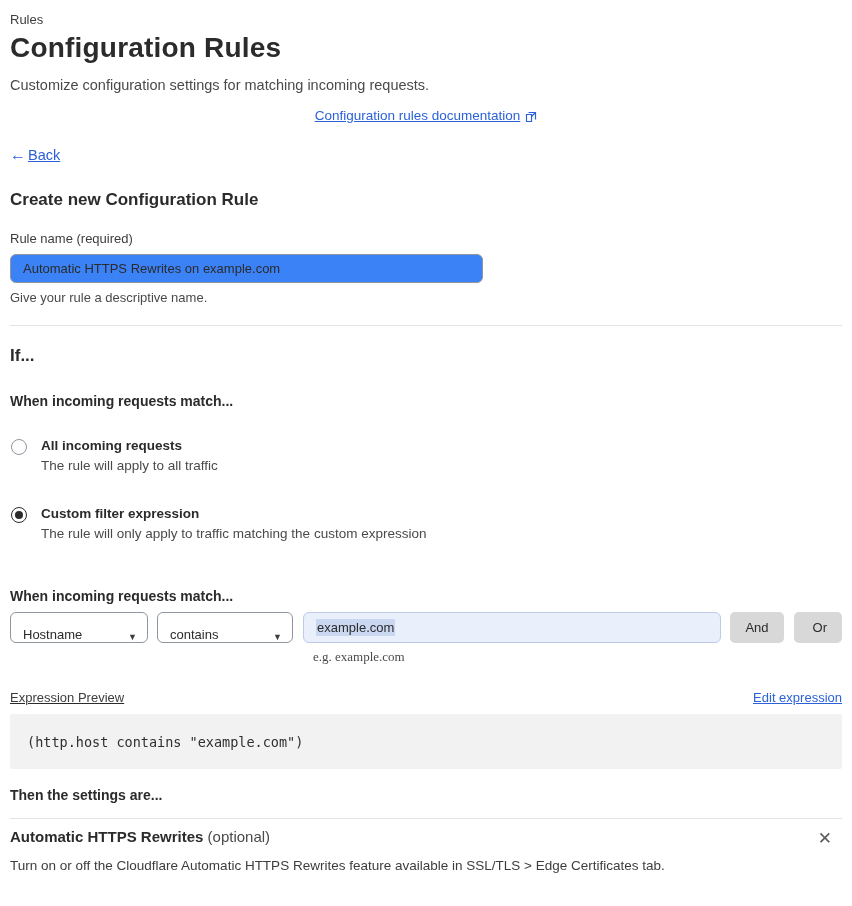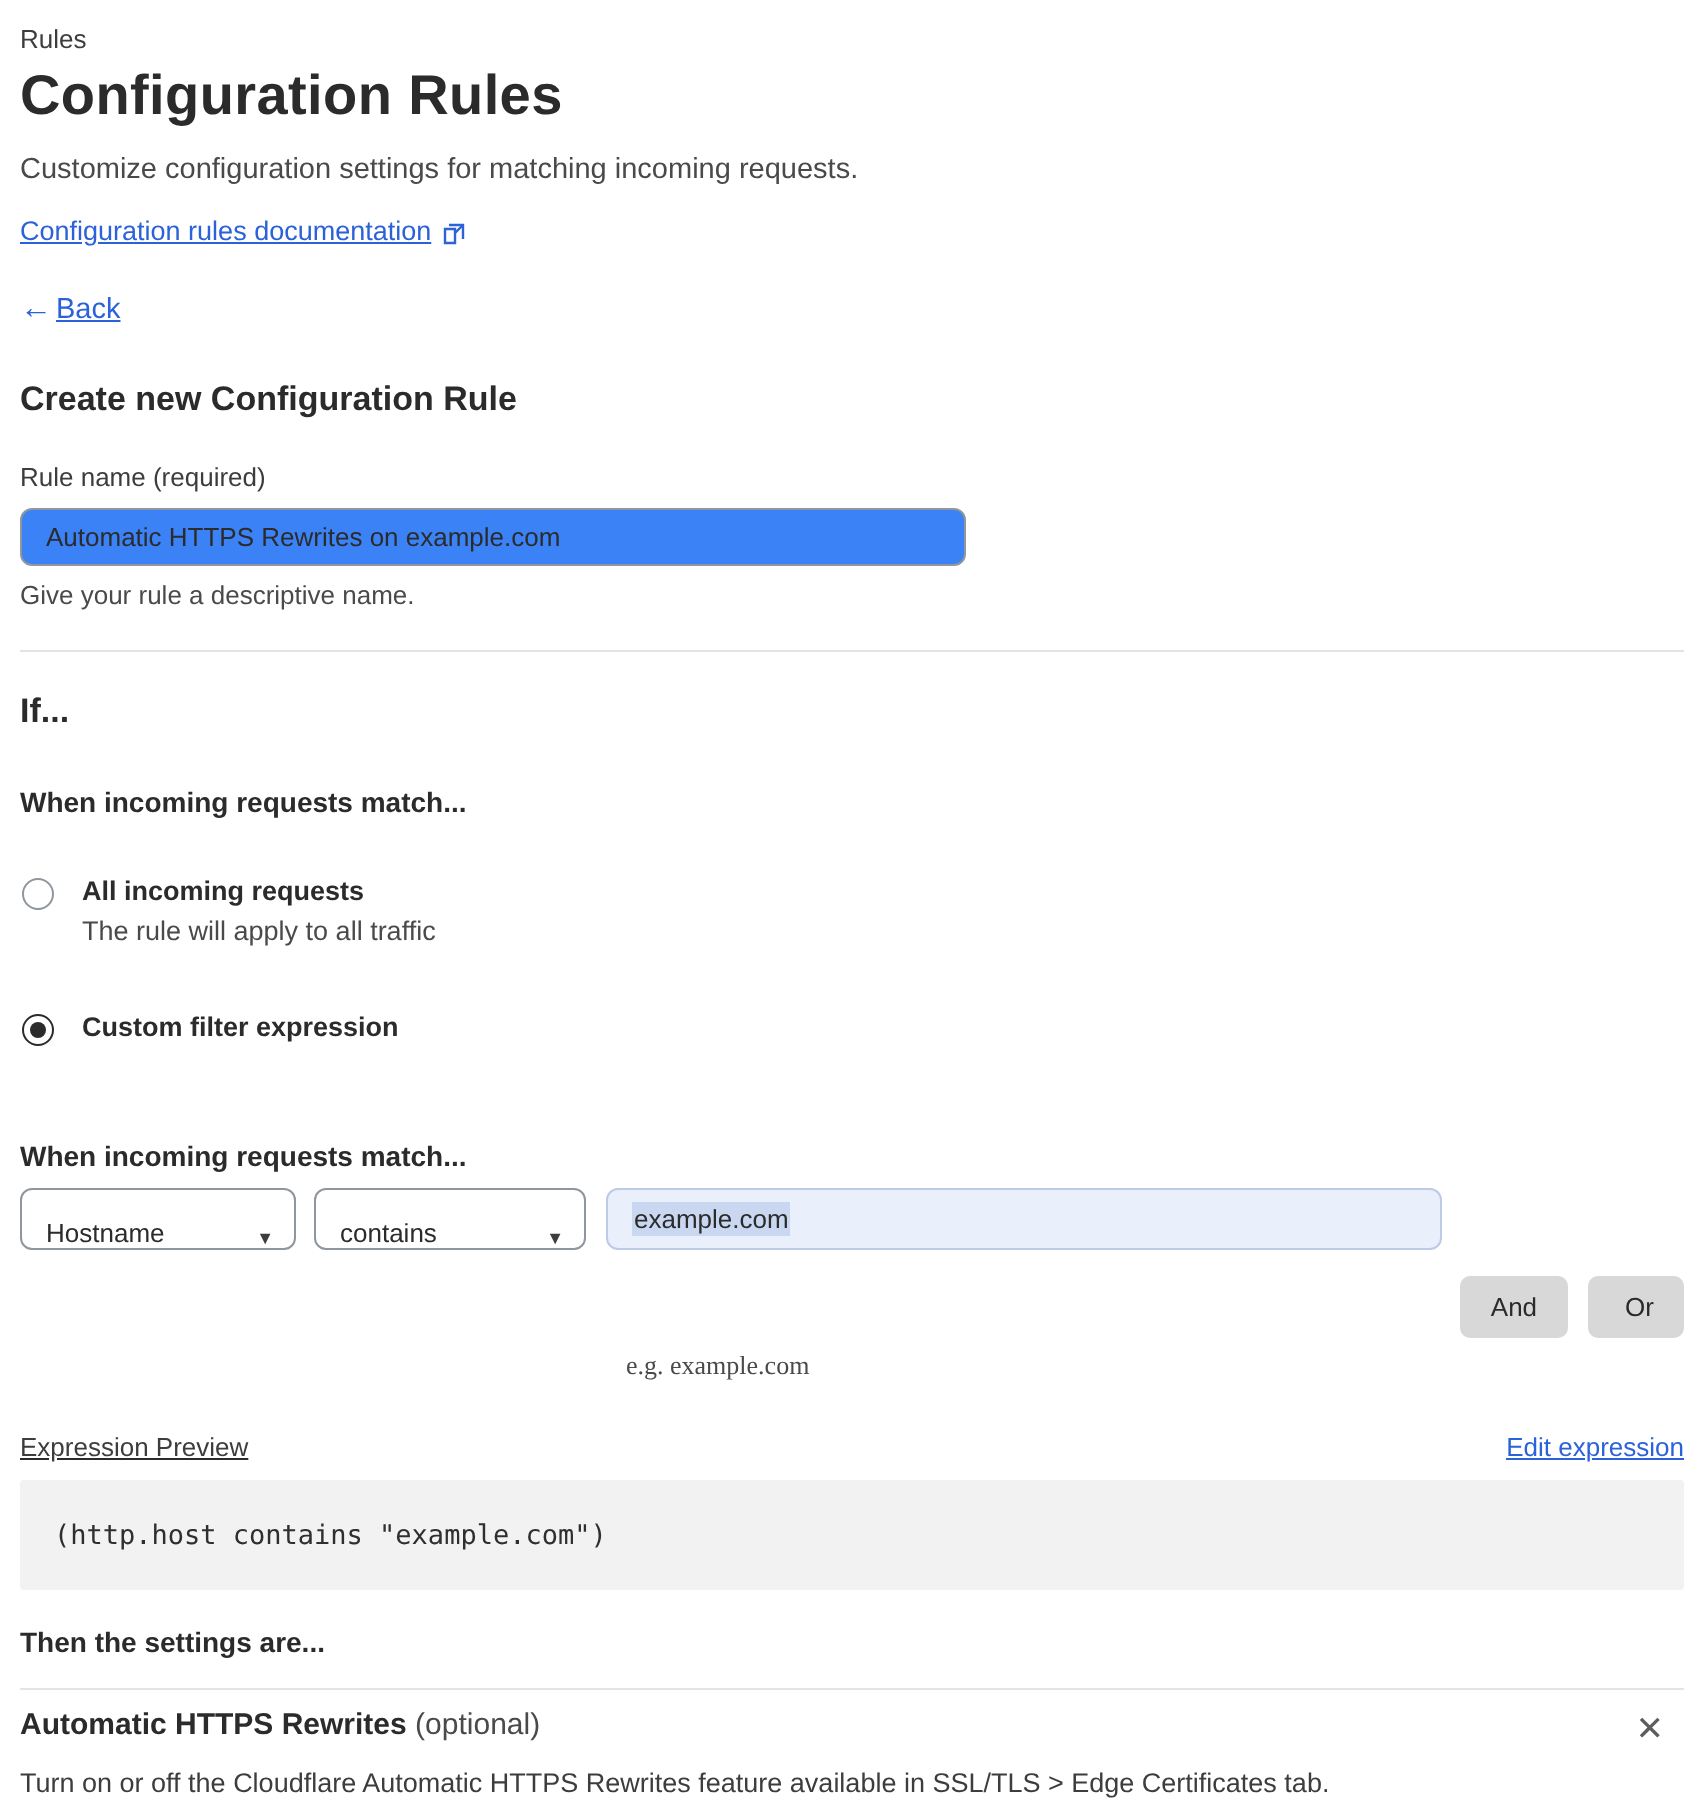--- a/index.html
+++ b/index.html
@@ -10,21 +10,21 @@
     color:#2b2b2b;
     overflow:hidden;
   }
   .page { padding:10px 10px 0 10px; }
 
   
   .eyebrow { font-size:13px; color:#3d3d3d; margin-top:2px; }
   h1.title { font-size:28px; font-weight:bold; color:#2b2b2b; margin-top:5px; letter-spacing:.2px; }
   .subtitle { font-size:14.5px; color:#4a4a4a; margin-top:13px; }
   a, .link { color:#2b62d9; text-decoration:underline; cursor:pointer; }
-  .doc-link-row { margin-top:15px; font-size:13.5px; display:flex; align-items:center; gap:5px; }
+  .doc-link-row { margin-top:15px; font-size:13.5px; display:flex; align-items:center; gap:5px;justify-content:center; }
   .ext-icon { display:inline-block; width:12px; height:12px; position:relative; top:1px; }
   .ext-icon svg { display:block; }
   .back-row { margin-top:23px; font-size:14.5px; display:flex; align-items:center; gap:2px; }
   .back-arrow { color:#2b62d9; text-decoration:none; font-size:16px; }
 
   
   h2.section-h { font-size:17px; font-weight:bold; margin-top:26px; }
   .field-label { font-size:13px; color:#3d3d3d; margin-top:21px; }
   .rule-name-input {
     margin-top:8px; width:473px; height:29px;
@@ -73,21 +73,20 @@
     flex:1; height:31px; margin-right:9px;
     border:1px solid #bccbe6; border-radius:6px; background:#e9effb;
     display:flex; align-items:center; padding:0 12px; font-size:13px; cursor:text;
   }
   .value-box .sel { background:#c9d7f1; padding:1px 1px; }
   .mini-btn {
     height:31px; border:none; border-radius:5px; background:#d8d8d8;
     font-size:13px; color:#2b2b2b; cursor:pointer;
     font-family:"Liberation Sans","DejaVu Sans",sans-serif;
     padding:0 15px;
-    margin-top:44px;
   }
   .mini-btn + .mini-btn { margin-left:10px;padding-left:19px; }
   .value-help { font-size:13px; color:#4a4a4a; margin-top:6px; margin-left:303px;font-family:Liberation Serif, serif; }
 
   
   .expr-row { display:flex; justify-content:space-between; align-items:center; margin-top:25px;text-decoration:underline; }
   .expr-label { font-size:13px; color:#3d3d3d; }
   .expr-edit { font-size:13px; }
   .expr-box {
     margin-top:9px; height:55px; background:#f2f2f2; border-radius:2px;
@@ -148,20 +147,21 @@
     <div class="radio-text">
       <div class="radio-label">All incoming requests</div>
       <div class="radio-desc">The rule will apply to all traffic</div>
     </div>
   </div>
 
   <div class="radio-row">
     <div class="radio-circle checked"></div>
     <div class="radio-text">
       <div class="radio-label">Custom filter expression</div>
+      <div class="radio-desc">The rule will only apply to traffic matching the custom expression</div>
     </div>
   </div>
 
   
   <div class="builder-h">When incoming requests match...</div>
 
 
   <div class="builder-row">
     <div class="select-box select-field">
       <span>Hostname</span>

